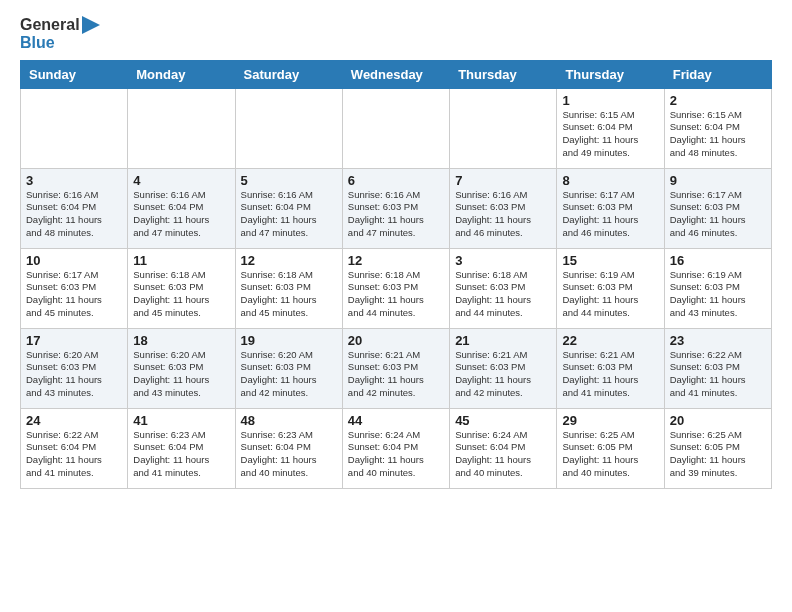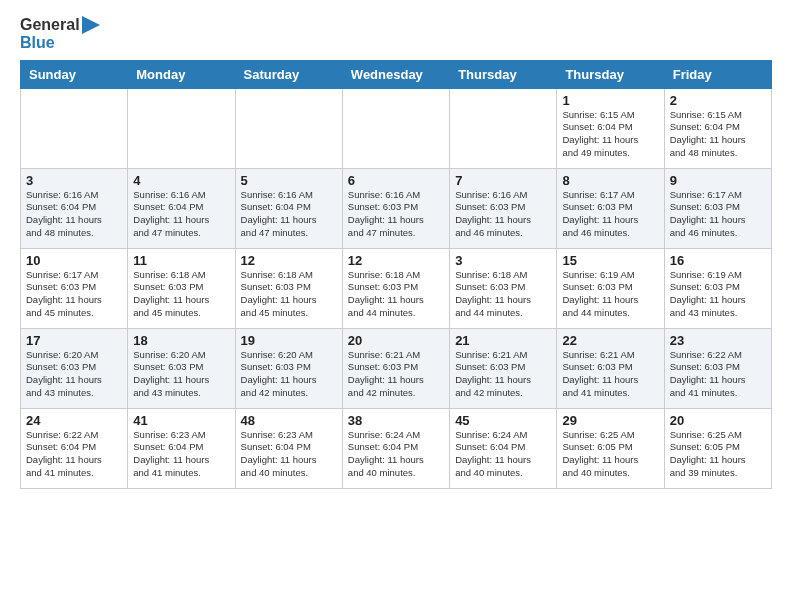--- a/index.html
+++ b/index.html
@@ -236,21 +236,21 @@
           </td>
           <td>
             <span class="day-number">41</span>
             <div class="day-info">Sunrise: 6:23 AM<br>Sunset: 6:04 PM<br>Daylight: 11 hours<br>and 41 minutes.</div>
           </td>
           <td>
             <span class="day-number">48</span>
             <div class="day-info">Sunrise: 6:23 AM<br>Sunset: 6:04 PM<br>Daylight: 11 hours<br>and 40 minutes.</div>
           </td>
           <td>
-            <span class="day-number">38</span>
+            <span class="day-number">44</span>
             <div class="day-info">Sunrise: 6:24 AM<br>Sunset: 6:04 PM<br>Daylight: 11 hours<br>and 40 minutes.</div>
           </td>
           <td>
             <span class="day-number">45</span>
             <div class="day-info">Sunrise: 6:24 AM<br>Sunset: 6:04 PM<br>Daylight: 11 hours<br>and 40 minutes.</div>
           </td>
           <td>
             <span class="day-number">29</span>
             <div class="day-info">Sunrise: 6:25 AM<br>Sunset: 6:05 PM<br>Daylight: 11 hours<br>and 40 minutes.</div>
           </td>

